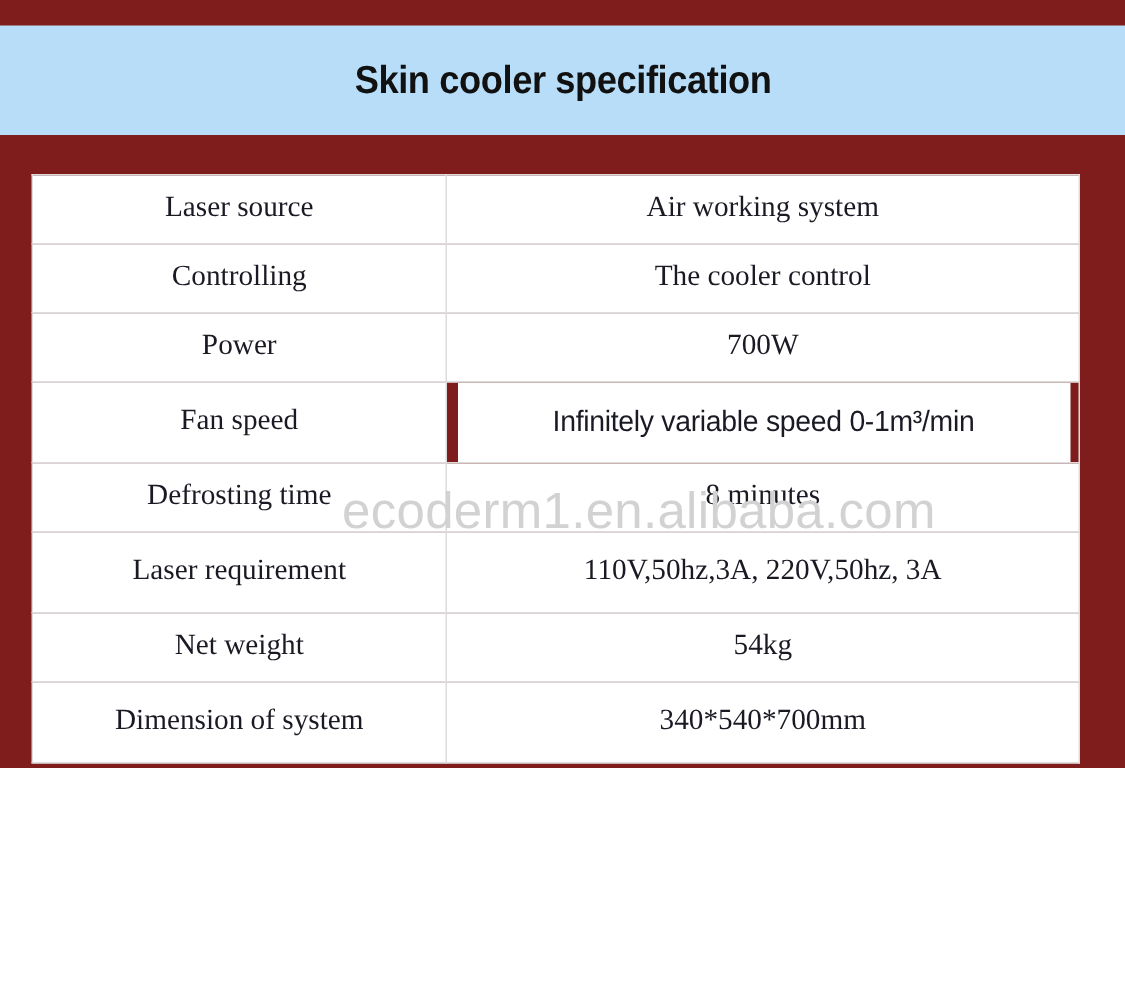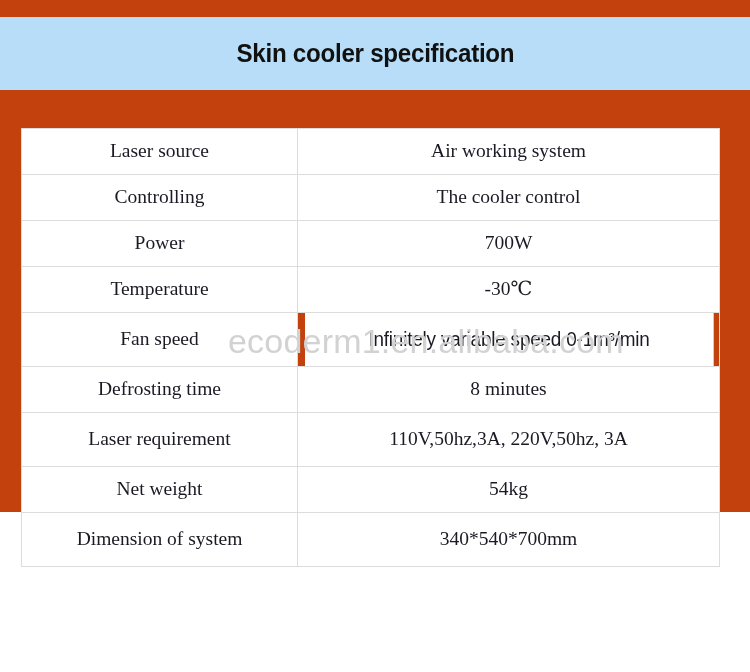--- a/index.html
+++ b/index.html
@@ -13,21 +13,21 @@
     overflow: hidden;
     font-family: "Liberation Serif", "DejaVu Serif", serif;
     -webkit-font-smoothing: antialiased;
   }
 
   
   .page {
     position: relative;
     width: 750px;
     height: 512px;
-    background: #c2410c;
+    background: #7f1d1d;
   }
 
   
   .title-banner {
     position: absolute;
     left: 0;
     top: 17px;
     width: 750px;
     height: 73px;
     background: #b7ddf8;
@@ -50,21 +50,20 @@
   .spec-table-wrap {
     position: absolute;
     left: 21px;
     top: 116px;
     width: 698px;
   }
   table.spec-table {
     border-collapse: collapse;
     width: 698px;
     table-layout: fixed;
-    margin-top: 12px;
   }
   table.spec-table col.col-label { width: 276px; }
   table.spec-table col.col-value { width: 422px; }
 
   table.spec-table td {
     border: 1px solid #dcdcdc;
     text-align: center;
     vertical-align: middle;
     color: #1a1a24;
     font-size: 19.5px;
@@ -121,24 +120,20 @@
           <td>Air working system</td>
         </tr>
         <tr>
           <td>Controlling</td>
           <td>The cooler control</td>
         </tr>
         <tr>
           <td>Power</td>
           <td>700W</td>
         </tr>
-        <tr>
-          <td>Temperature</td>
-          <td>-30℃</td>
-        </tr>
         <tr class="tall">
           <td>Fan speed</td>
           <td class="sans-value">Infinitely variable speed 0-1m³/min</td>
         </tr>
         <tr>
           <td>Defrosting time</td>
           <td>8 minutes</td>
         </tr>
         <tr class="tall">
           <td>Laser requirement</td>

